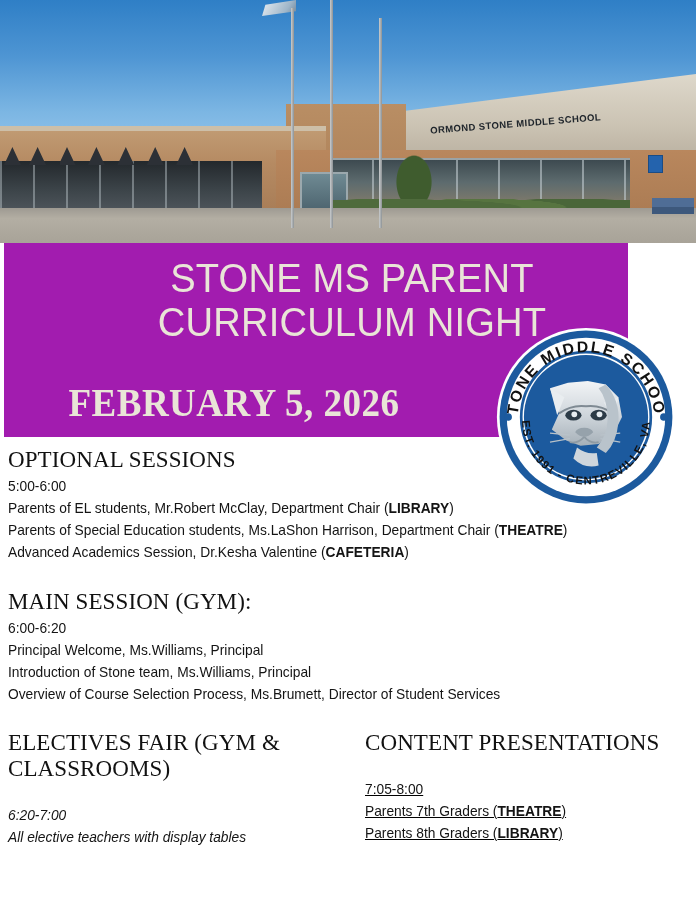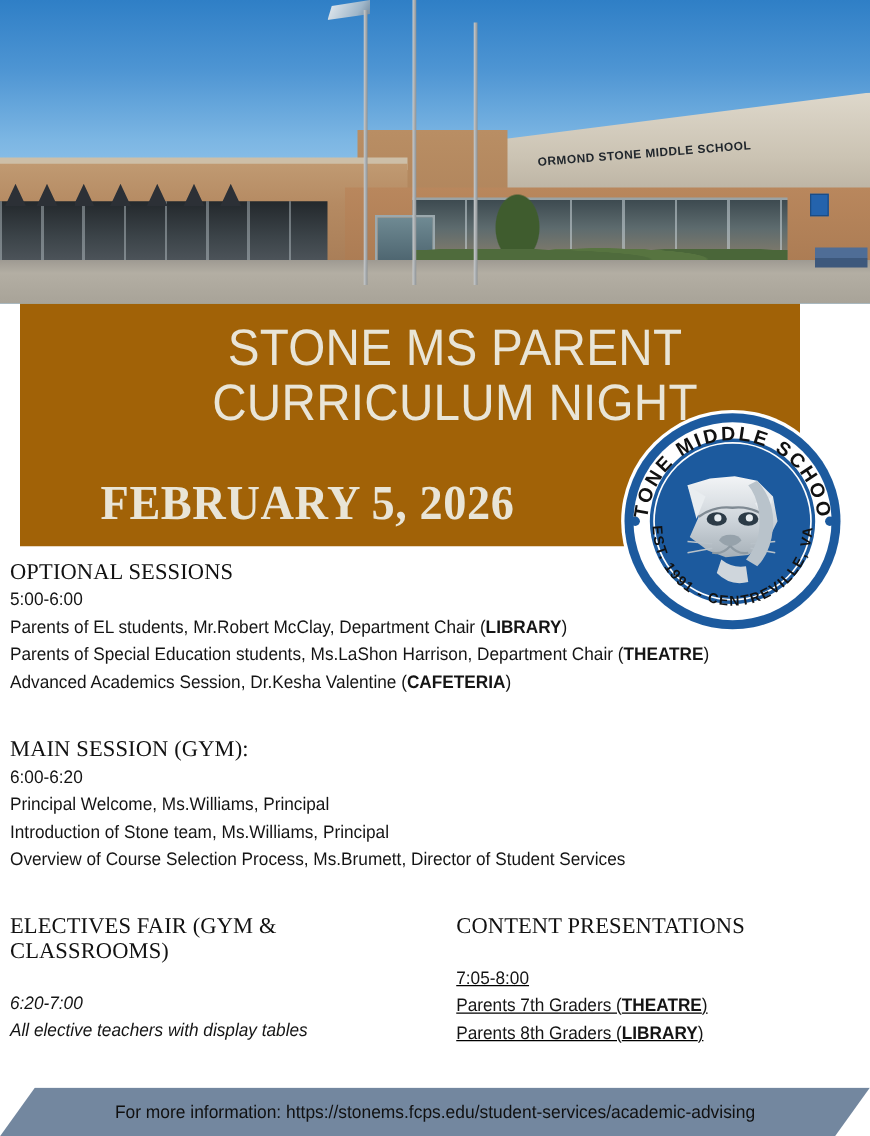--- a/index.html
+++ b/index.html
@@ -117,22 +117,22 @@
     background:linear-gradient(180deg,#4f6d96 0 55%, #3d587c 55% 100%);
   }
   .entry-door{
     position:absolute; left:300px; top:172px; width:44px; height:40px;
     background:linear-gradient(180deg,#6f8a93 0%, #49606b 100%);
     border:2px solid #9ba8ad;
   }
 
   
   .banner {
-    position:absolute; left:16px; top:243px; width:624px; height:194px;
-    background:#a16207;
+    position:absolute; left:4px; top:243px; width:624px; height:194px;
+    background:#a21caf;
   }
   .banner-title {
     position:absolute; left:20px; top:14px; width:656px;
     text-align:center;
     font-family:"Liberation Sans", sans-serif;
     font-weight:400;
     font-size:41px;
     line-height:1.07;
     letter-spacing:.2px;
     color:#e9e5d7;
@@ -157,21 +157,21 @@
     position:absolute; left:496px; top:327px; width:180px; height:180px;
     z-index:5;
   }
 
   
   .content { position:absolute; left:0; top:437px; width:696px; }
 
   .sec-head {
     font-family:"Liberation Serif", serif;
     font-weight:400;
-    font-size:18px;
+    font-size:23px;
     line-height:1.12;
     color:#111111;
     letter-spacing:.1px;
     margin:0;
   }
   .line {
     font-family:"Liberation Sans", sans-serif;
     font-size:14.5px;
     line-height:1.52;
     color:#141414;
@@ -338,18 +338,14 @@
           </div>
           <div class="line">
             <span>Parents 8th Graders (</span><b>LIBRARY</b><span>)</span>
           </div>
         </div>
       </div>
 
     </div>
   </div>
 
-  <div class="footer">
-    <div class="footer-shape"></div>
-    <div class="footer-text">For more information: https://stonems.fcps.edu/student-services/academic-advising</div>
-  </div>
 
 </div>
 
 </body></html>

